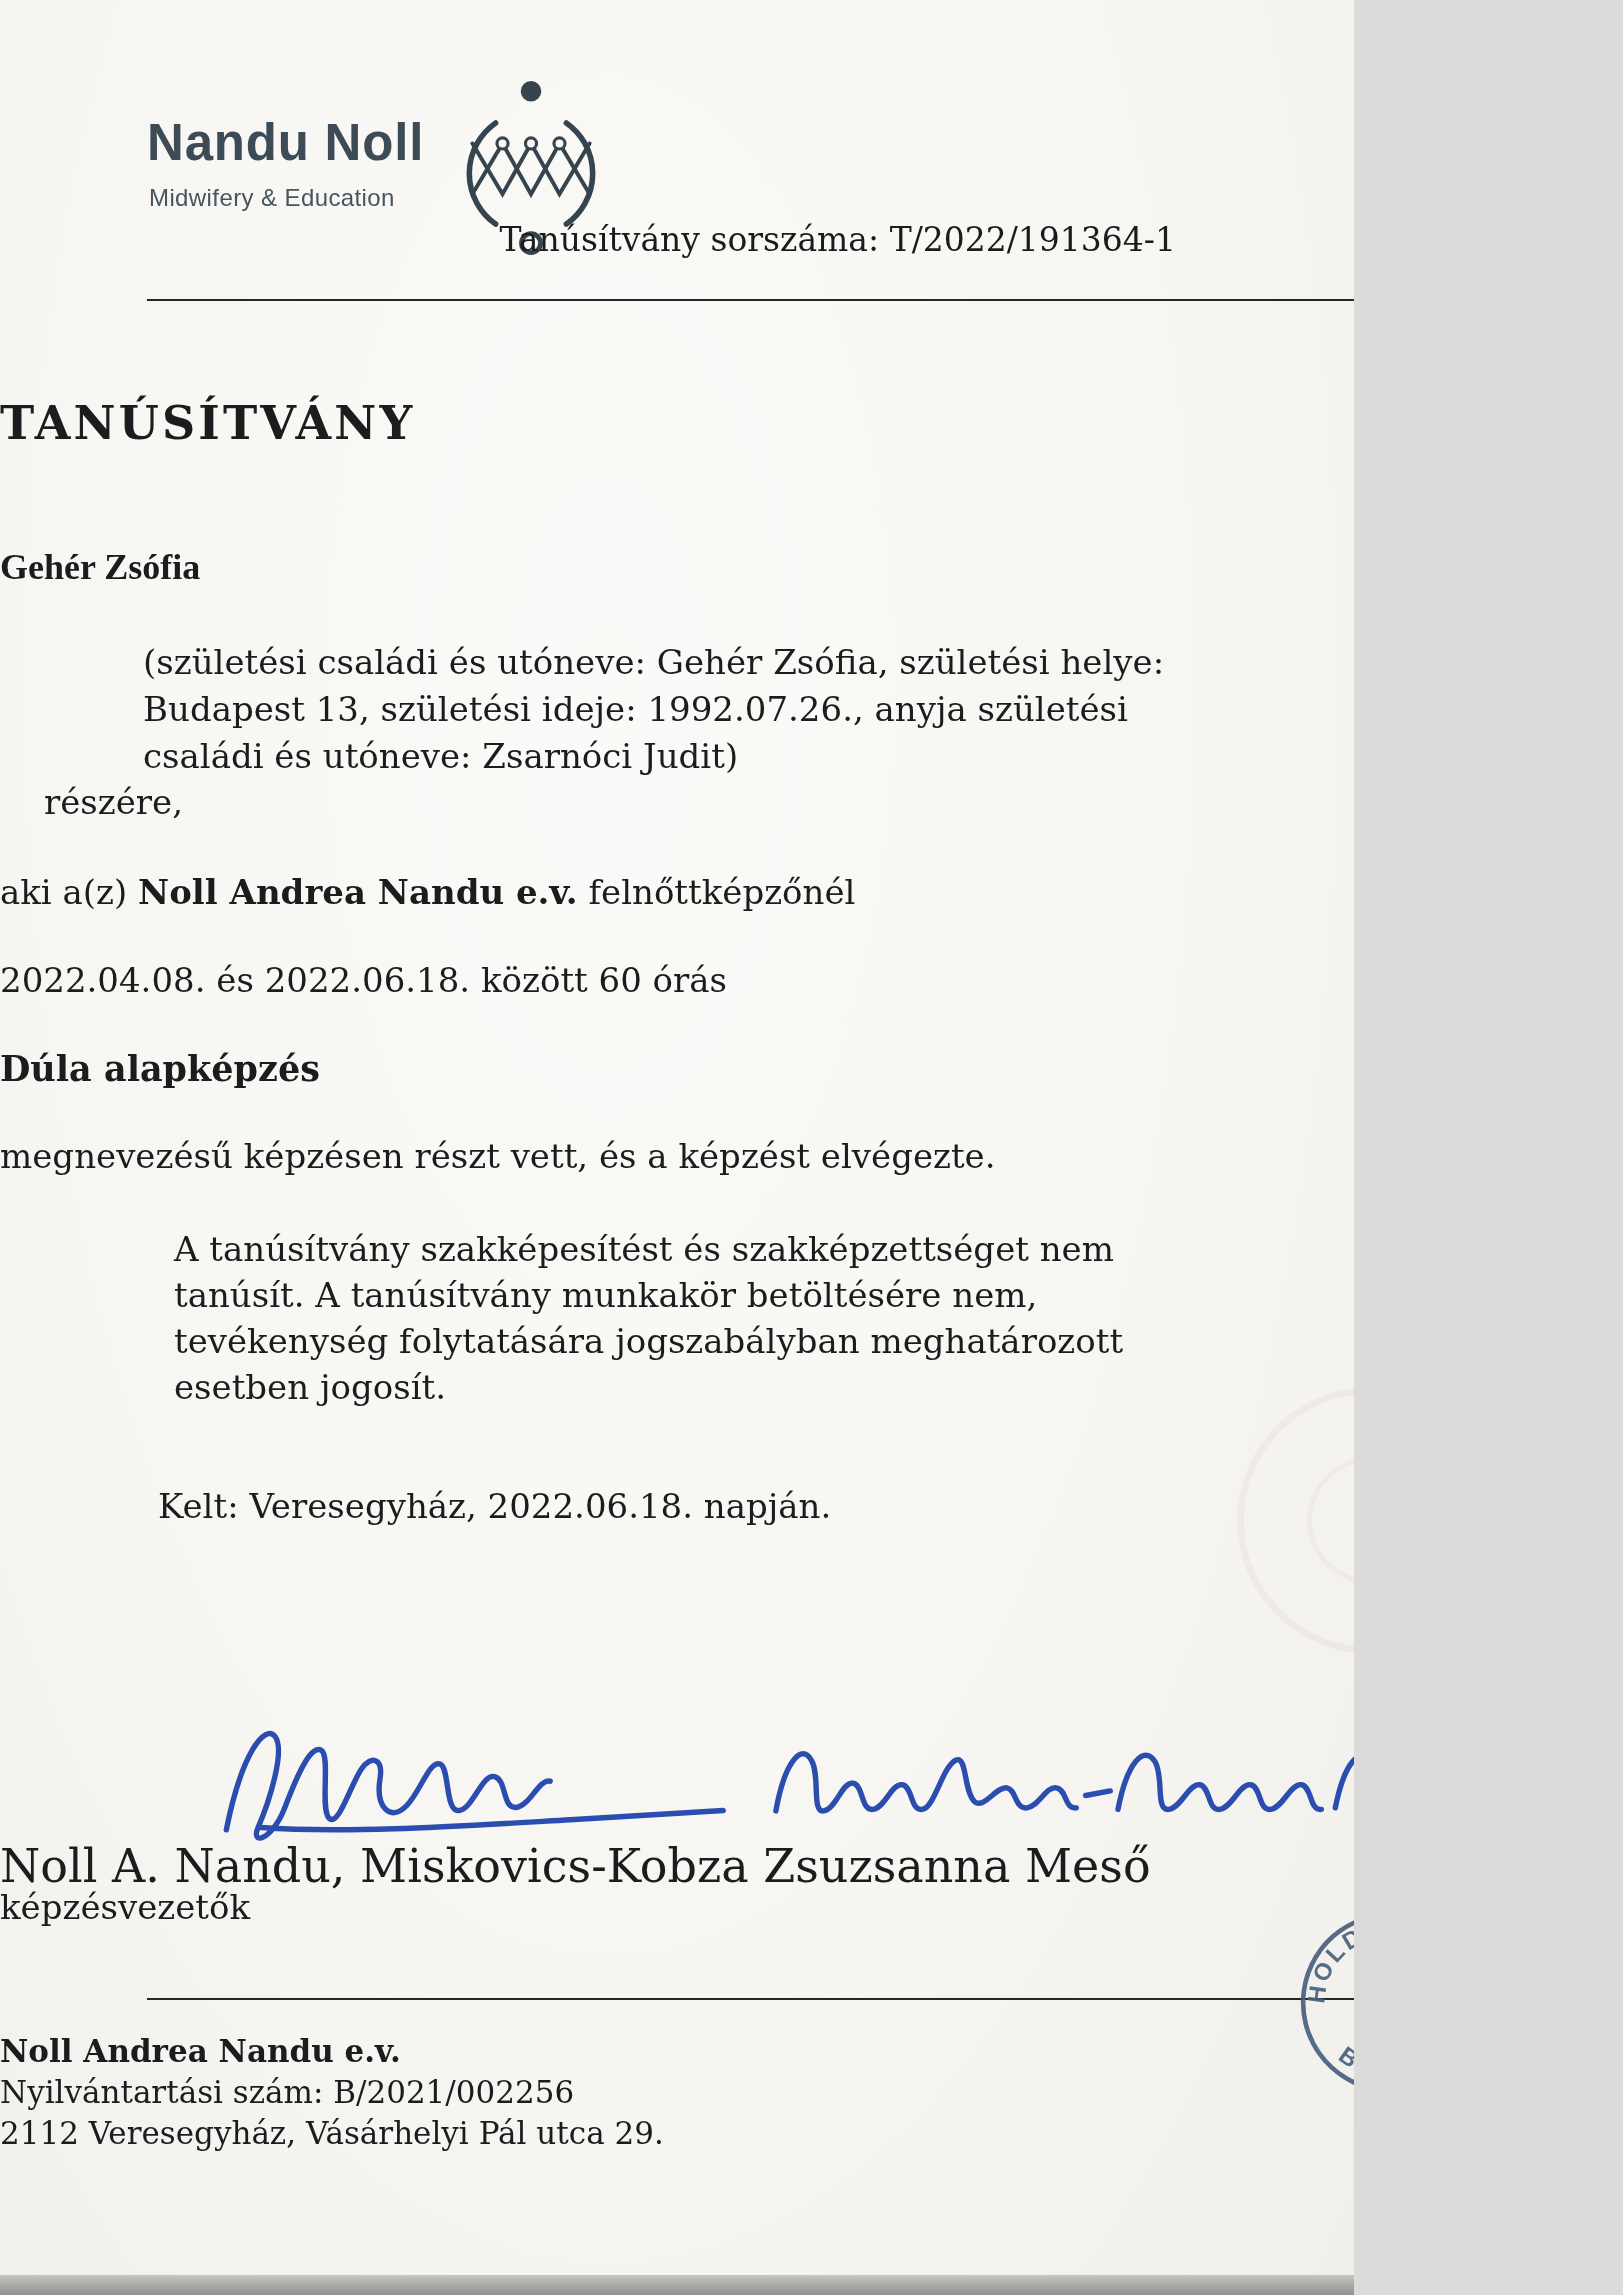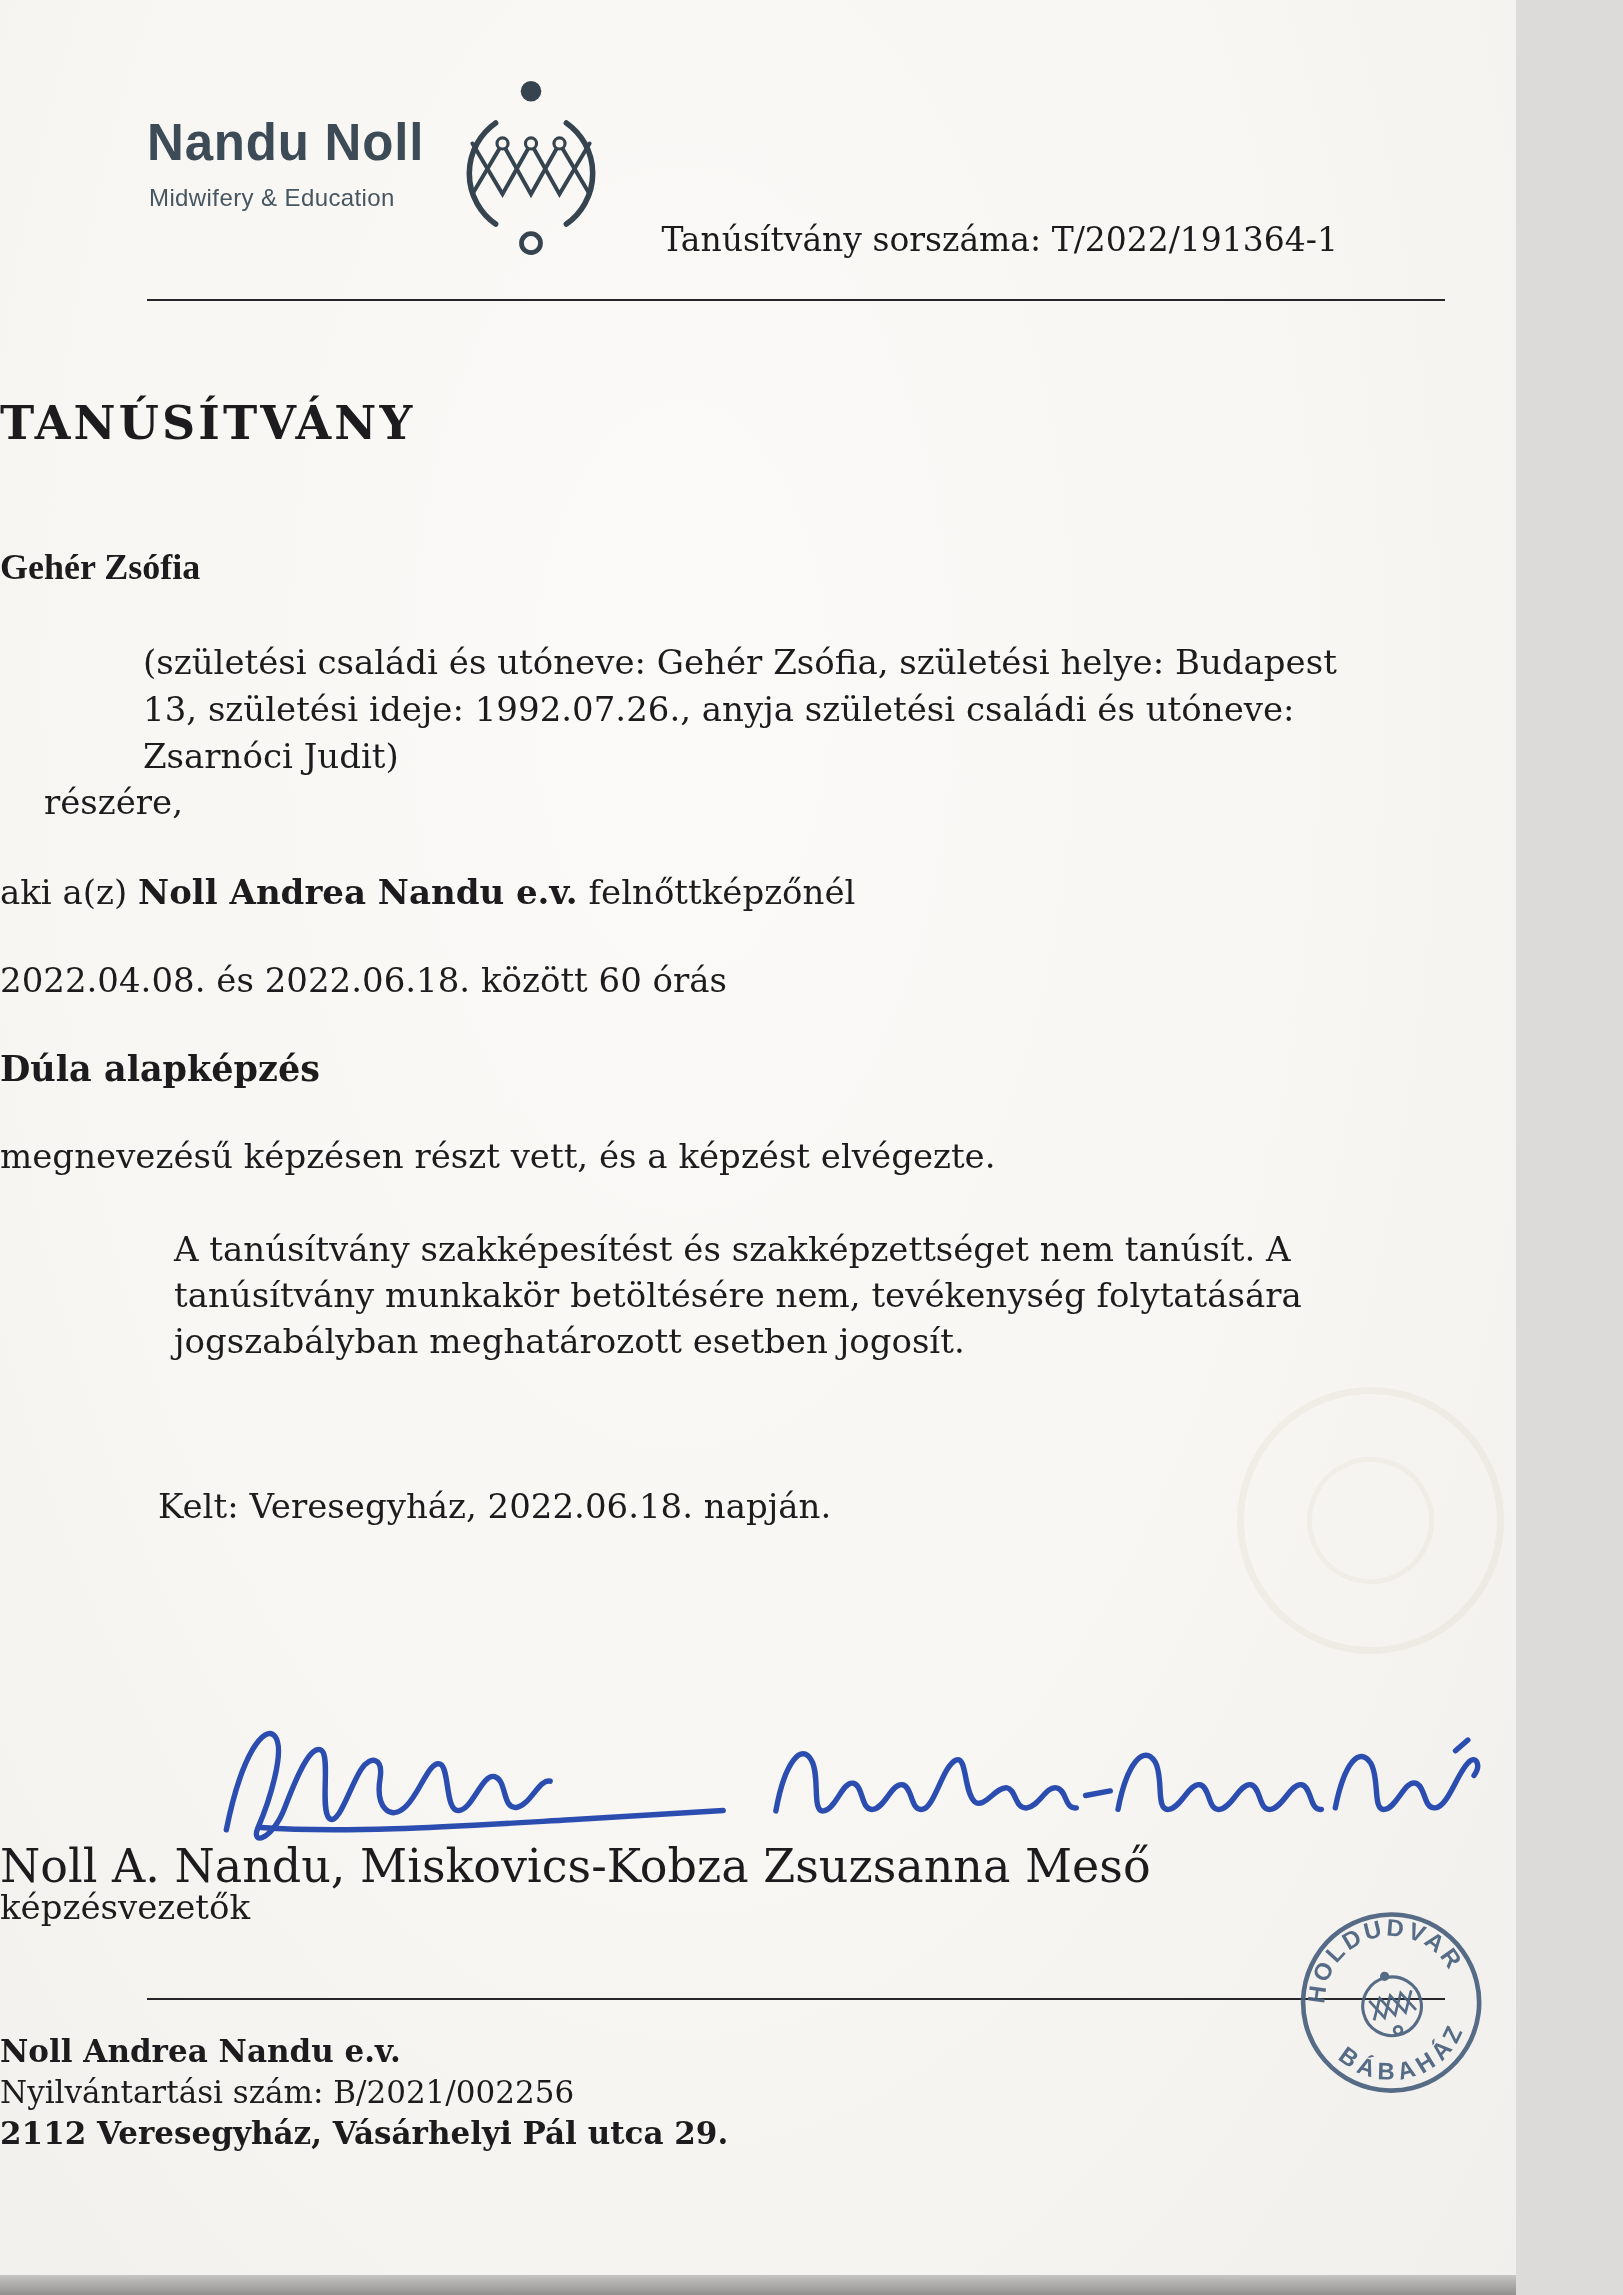--- a/index.html
+++ b/index.html
@@ -1,21 +1,21 @@
 <!DOCTYPE html>
 <html style="font-size:12.4px"><head>
 <meta charset="utf-8">
 <style>
   * { box-sizing: border-box; margin: 0; padding: 0; }
   html, body { width: 1623px; height: 2295px; }
   body { background: #dcdbd9; font-family: "DejaVu Serif", "Liberation Serif", serif; }
 
   .page {
     position: relative;
-    width: 1516px; height: 2295px;
+    width: 1354px; height: 2295px;
     background: radial-gradient(ellipse at 45% 30%, #fbfaf8 0%, #f7f6f2 55%, #f0efeb 100%);
     color: #1c1c1e;
     overflow: hidden;
   }
 
   .abs { position: absolute; }
   .center { left: 0; right: 0; }
   .bold { font-weight: bold; }
 
   
@@ -76,21 +76,21 @@
   }
   .ghost::after {
     content: ""; position: absolute; inset: 63px;
     border: 5.4px solid rgba(167, 138, 92, 0.06);
     border-radius: 50%;
   }
 
   
   .footer-company { top: 2033px; font-size: 31px; font-weight: bold; }
   .footer-reg { top: 2074px; font-size: 31px; }
-  .footer-addr { top: 2115px; font-size: 31px; font-weight: bold; }
+  .footer-addr { top: 2115px; font-size: 31px; }
 
   
   .scan-edge {
     left: 0; right: 0; bottom: 0; height: 20px;
     background: linear-gradient(180deg, #c6c5c3 0%, #92918f 100%);
   }
 </style>
 </head>
 <body>
 

